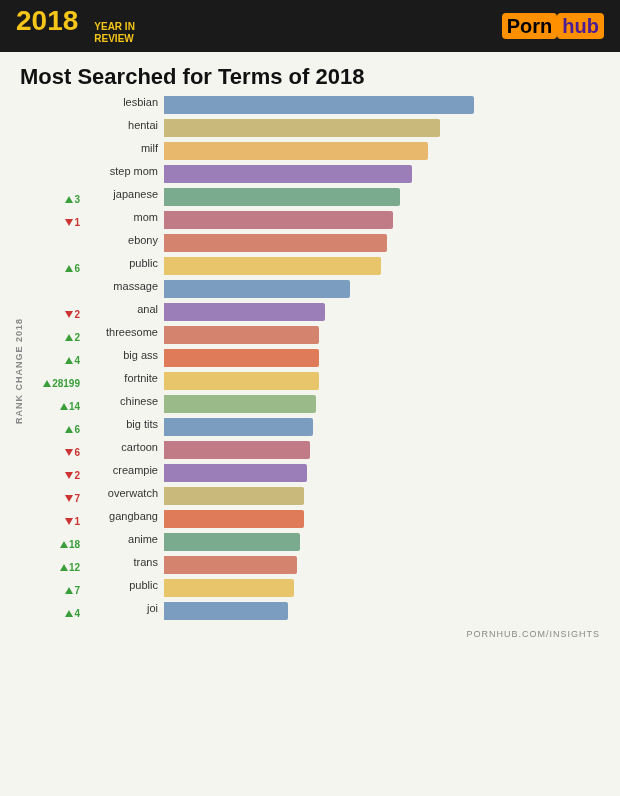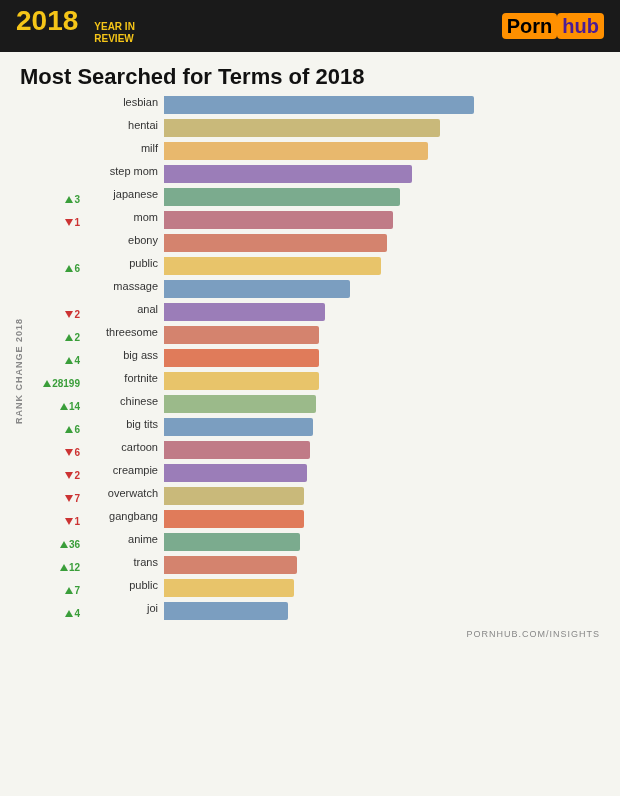--- a/index.html
+++ b/index.html
@@ -357,21 +357,21 @@
           <span>1</span>
         </div>
         <div class="term-label">gangbang</div>
         <div class="bar-wrapper">
           <div class="bar color-20" style="width: 140px;"></div>
         </div>
       </div>
       <div class="chart-row">
         <div class="rank-change up">
           <span class="triangle-up"></span>
-          <span>36</span>
+          <span>18</span>
         </div>
         <div class="term-label">anime</div>
         <div class="bar-wrapper">
           <div class="bar color-21" style="width: 136px;"></div>
         </div>
       </div>
       <div class="chart-row">
         <div class="rank-change up">
           <span class="triangle-up"></span>
           <span>12</span>

